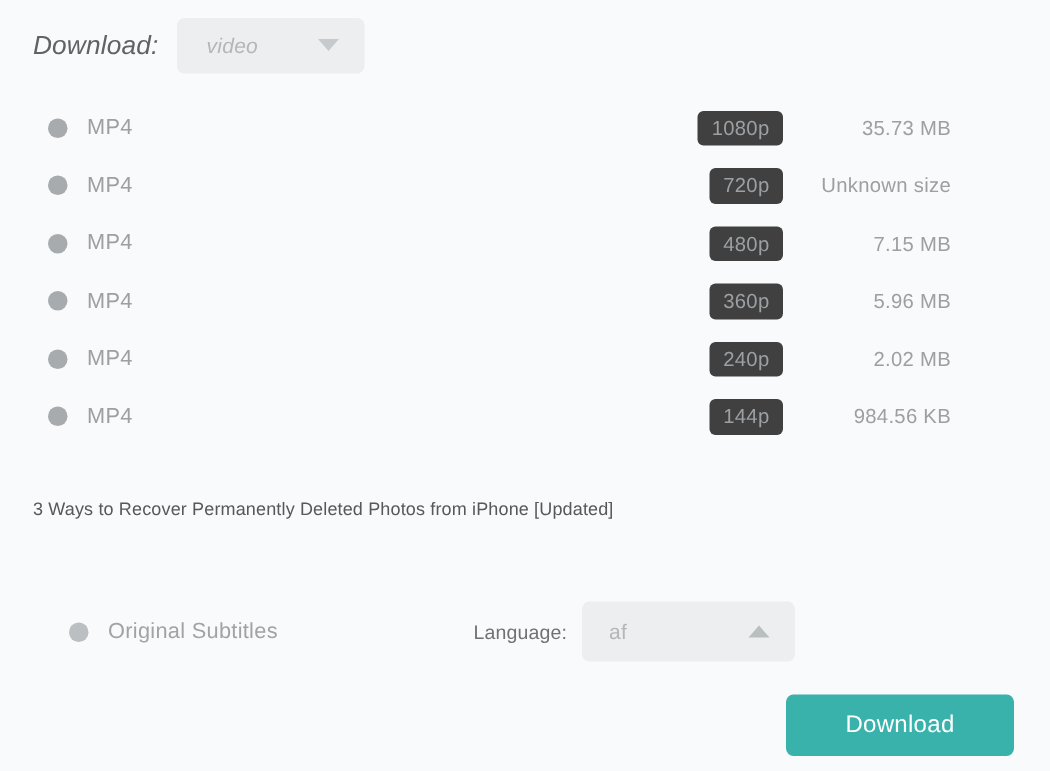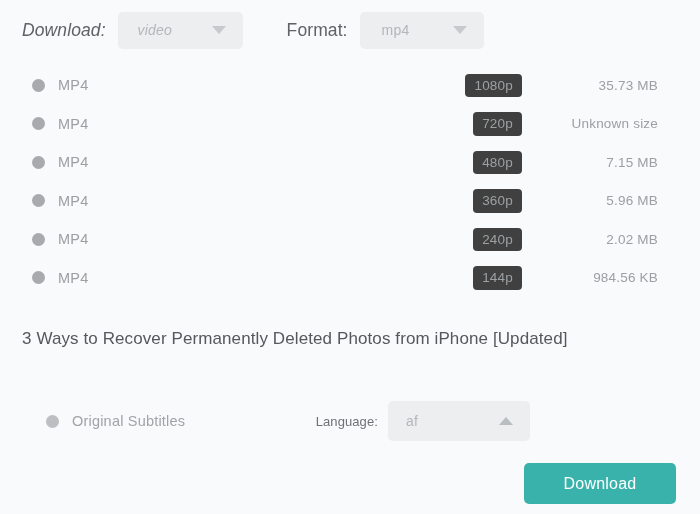--- a/index.html
+++ b/index.html
@@ -107,34 +107,34 @@
     background: #404040;
     border-radius: 4px;
     font-size: 13.5px;
     color: #9ca0a3;
     padding: 5px 9px 5px 9px;
     line-height: 1;
     letter-spacing: .2px;
   }
   .size {
     position: absolute;
-    right: 42px;
+    right: 66px;
     font-size: 13.5px;
     color: #9ca0a3;
     letter-spacing: .2px;
     white-space: nowrap;
   }
 
   
   .video-title {
     position: absolute;
     left: 22px;
     top: 326px;
     width: 600px;
-    font-size: 17px;
+    font-size: 12px;
     line-height: 26px;
     color: #55595c;
     letter-spacing: .1px;
   }
 
   
   .sub-row {
     position: absolute;
     left: 0;
     top: 405px;
@@ -196,27 +196,20 @@
 <div class="controls">
 
   <div class="ctl-group first">
     <span class="ctl-label">Download:</span>
     <div class="select video">
       <span class="val">video</span>
       <span class="caret down"></span>
     </div>
   </div>
 
-  <div class="ctl-group second">
-    <span class="ctl-label">Format:</span>
-    <div class="select format">
-      <span class="val">mp4</span>
-      <span class="caret down"></span>
-    </div>
-  </div>
 
 </div>
 
 <div class="fmt-list" id="fmt-list">
     <div class="fmt-row">
       <span class="radio"></span>
       <span class="fmt-name">MP4</span>
       <span class="quality">1080p</span>
       <span class="size">35.73 MB</span>
     </div>

